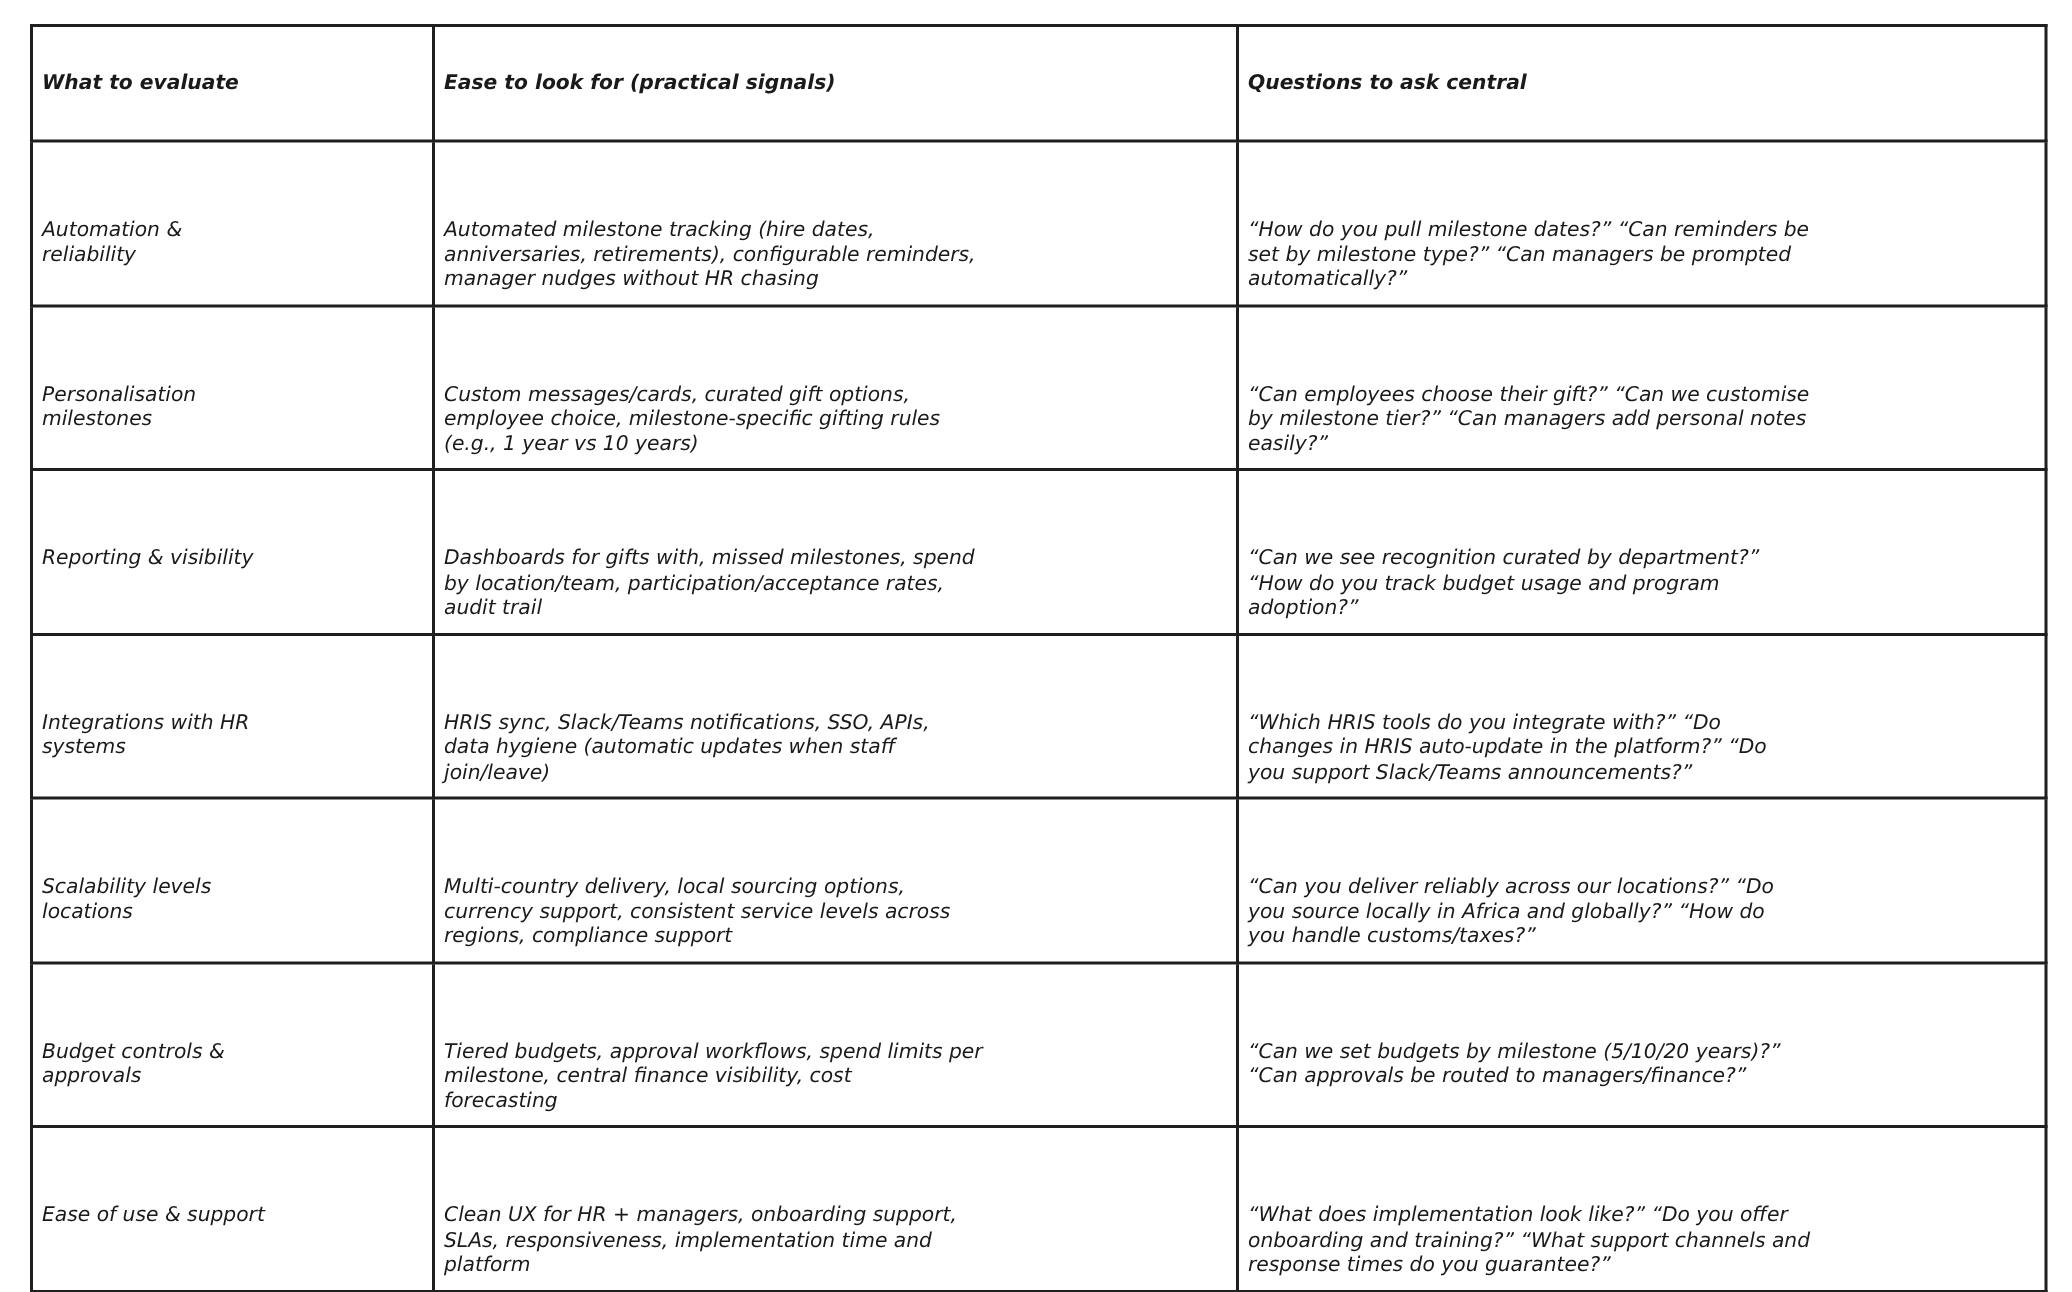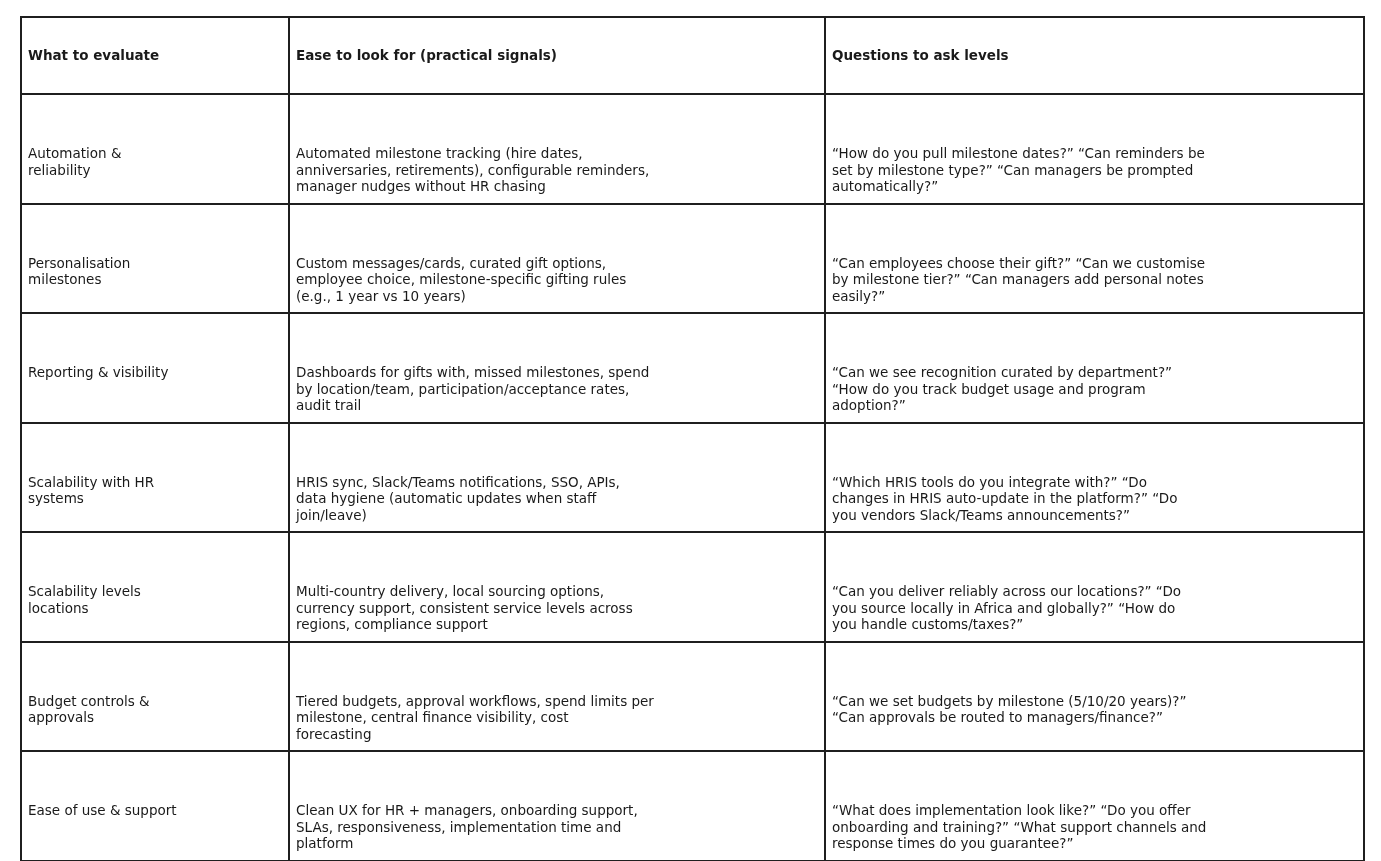--- a/index.html
+++ b/index.html
@@ -10,20 +10,21 @@
     font-family: "DejaVu Sans", sans-serif;
     color: #1a1a1a;
   }
   .eval-table {
     position: absolute;
     left: 20px;
     top: 16px;
     width: 1343px;
     border-collapse: collapse;
     table-layout: fixed;
+    font-style: italic;
   }
   .eval-table col.c1 { width: 268px; }
   .eval-table col.c2 { width: 536px; }
   .eval-table col.c3 { width: 539px; }
   .eval-table th, .eval-table td {
     border: 2px solid #1f1f1f;
     font-size: 13.5px;
     line-height: 16.5px;
     white-space: pre-line;
     overflow: hidden;
@@ -47,21 +48,21 @@
 <table class="eval-table">
   <colgroup>
       <col class="c1">
       <col class="c2">
       <col class="c3">
     </colgroup>
   <thead>
     <tr>
       <th>What to evaluate</th>
       <th>Ease to look for (practical signals)</th>
-      <th>Questions to ask levels</th>
+      <th>Questions to ask central</th>
     </tr>
   </thead>
   <tbody>
     <tr>
       <td>Automation &amp;
 reliability</td>
       <td>Automated milestone tracking (hire dates,
 anniversaries, retirements), configurable reminders,
 manager nudges without HR chasing</td>
       <td>“How do you pull milestone dates?” “Can reminders be
@@ -81,28 +82,28 @@
     <tr>
       <td>Reporting &amp; visibility</td>
       <td>Dashboards for gifts with, missed milestones, spend
 by location/team, participation/acceptance rates,
 audit trail</td>
       <td>“Can we see recognition curated by department?”
 “How do you track budget usage and program
 adoption?”</td>
     </tr>
     <tr>
-      <td>Scalability with HR
+      <td>Integrations with HR
 systems</td>
       <td>HRIS sync, Slack/Teams notifications, SSO, APIs,
 data hygiene (automatic updates when staff
 join/leave)</td>
       <td>“Which HRIS tools do you integrate with?” “Do
 changes in HRIS auto-update in the platform?” “Do
-you vendors Slack/Teams announcements?”</td>
+you support Slack/Teams announcements?”</td>
     </tr>
     <tr>
       <td>Scalability levels
 locations</td>
       <td>Multi-country delivery, local sourcing options,
 currency support, consistent service levels across
 regions, compliance support</td>
       <td>“Can you deliver reliably across our locations?” “Do
 you source locally in Africa and globally?” “How do
 you handle customs/taxes?”</td>

